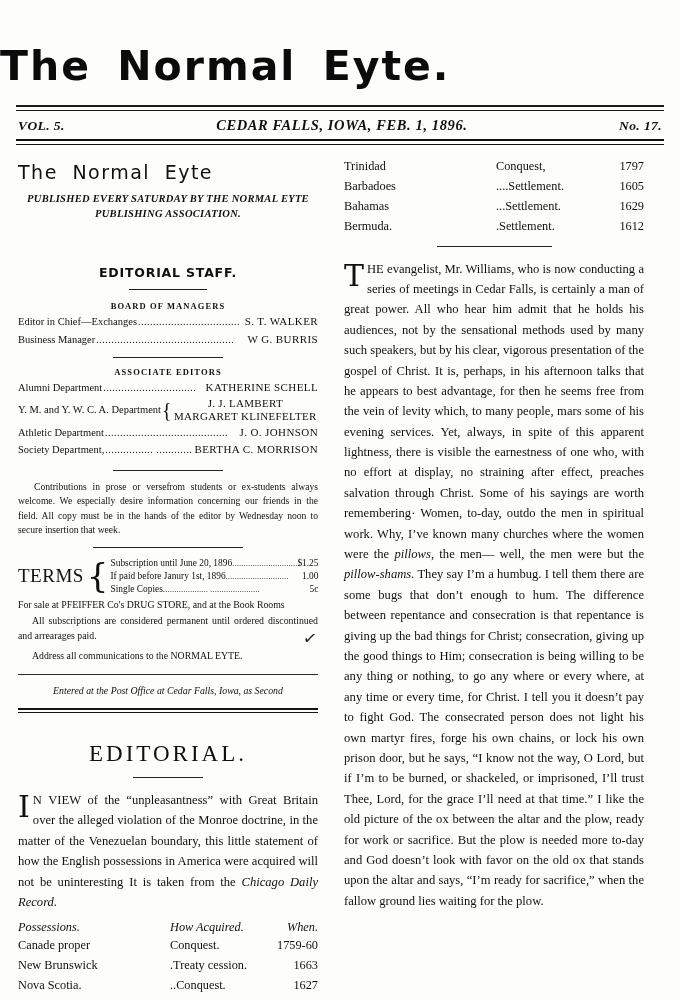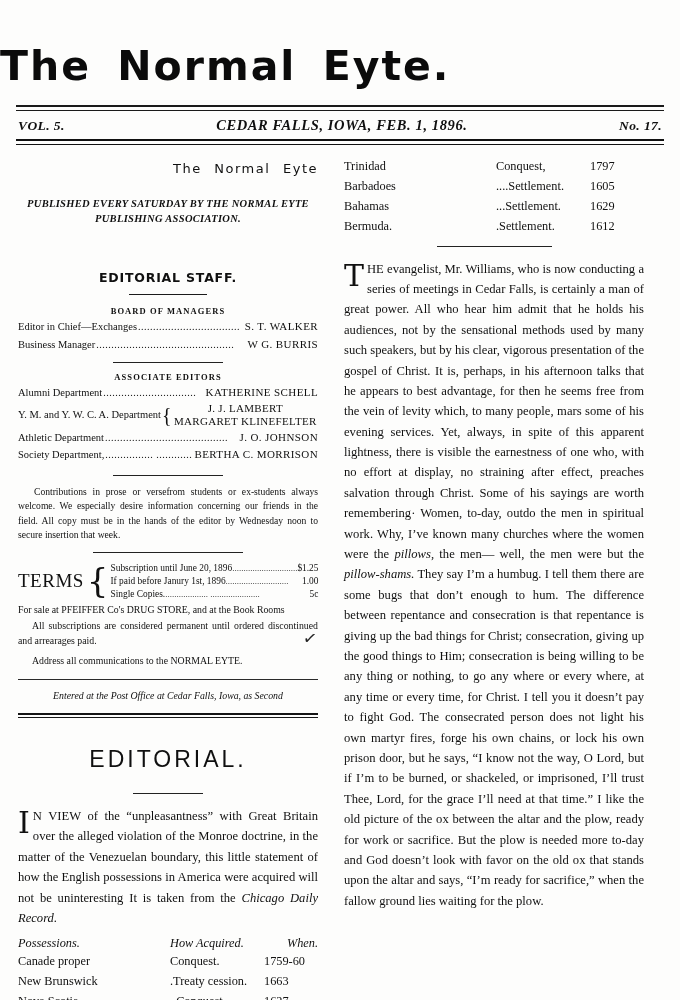--- a/index.html
+++ b/index.html
@@ -73,27 +73,27 @@
     gap: 26px;
     align-items: flex-start;
   }
   .col {
     width: 300px;
     flex: 0 0 300px;
   }
 
   
   .paper-name-deco {
-    text-align: right;
+    text-align: left;
     font-family: "DejaVu Sans", sans-serif;
-    font-size: 13px;
+    font-size: 19px;
     font-weight: 400;
     letter-spacing: 1.5px;
     word-spacing: 7px;
-    margin: 4px 0 20px 0;
+    margin: 4px 0 8px 0;
   }
   .pub-line {
     text-align: center;
     font-style: italic;
     font-weight: 700;
     font-size: 10.5px;
     letter-spacing: 0.3px;
     line-height: 1.45;
     margin-bottom: 12px;
   }
@@ -230,24 +230,24 @@
   .box-rule-bot {
     border-top: 2px solid #151515;
     border-bottom: 1px solid #151515;
     height: 2px;
     margin: 0 0 0 0;
   }
 
   
   .editorial-head {
     text-align: center;
-    font-family: Liberation Sans, sans-serif;
+    font-family: Liberation Serif, serif;
     font-size: 23px;
     letter-spacing: 3px;
-    margin: 28px 0 20px 0;
+    margin: 28px 0 10px 0;
   }
   .ed-rule {
     width: 70px;
     border-top: 1px solid #222;
     margin: 0 auto 12px auto;
   }
 
   
   .body-para {
     font-size: 12.6px;
@@ -283,21 +283,21 @@
   }
   .poss-table th.c2 { text-align: left; padding-left: 14px; }
   .poss-table th.c3 { text-align: right; }
   .poss-table td {
     padding: 1.1px 0;
     line-height: 1.44;
     vertical-align: baseline;
   }
   .poss-table td.c1 { width: 46%; }
   .poss-table td.c2 { width: 36%; padding-left: 14px; }
-  .poss-table td.c3 { width: 18%; text-align: left; }
+  .poss-table td.c3 { width: 18%; text-align: right; }
 
   .right-col-rule {
     width: 115px;
     border-top: 1px solid #222;
     margin: 9px auto 12px auto;
   }
   .checkmark {
     position: absolute;
     font-size: 17px;
     color: #222;

